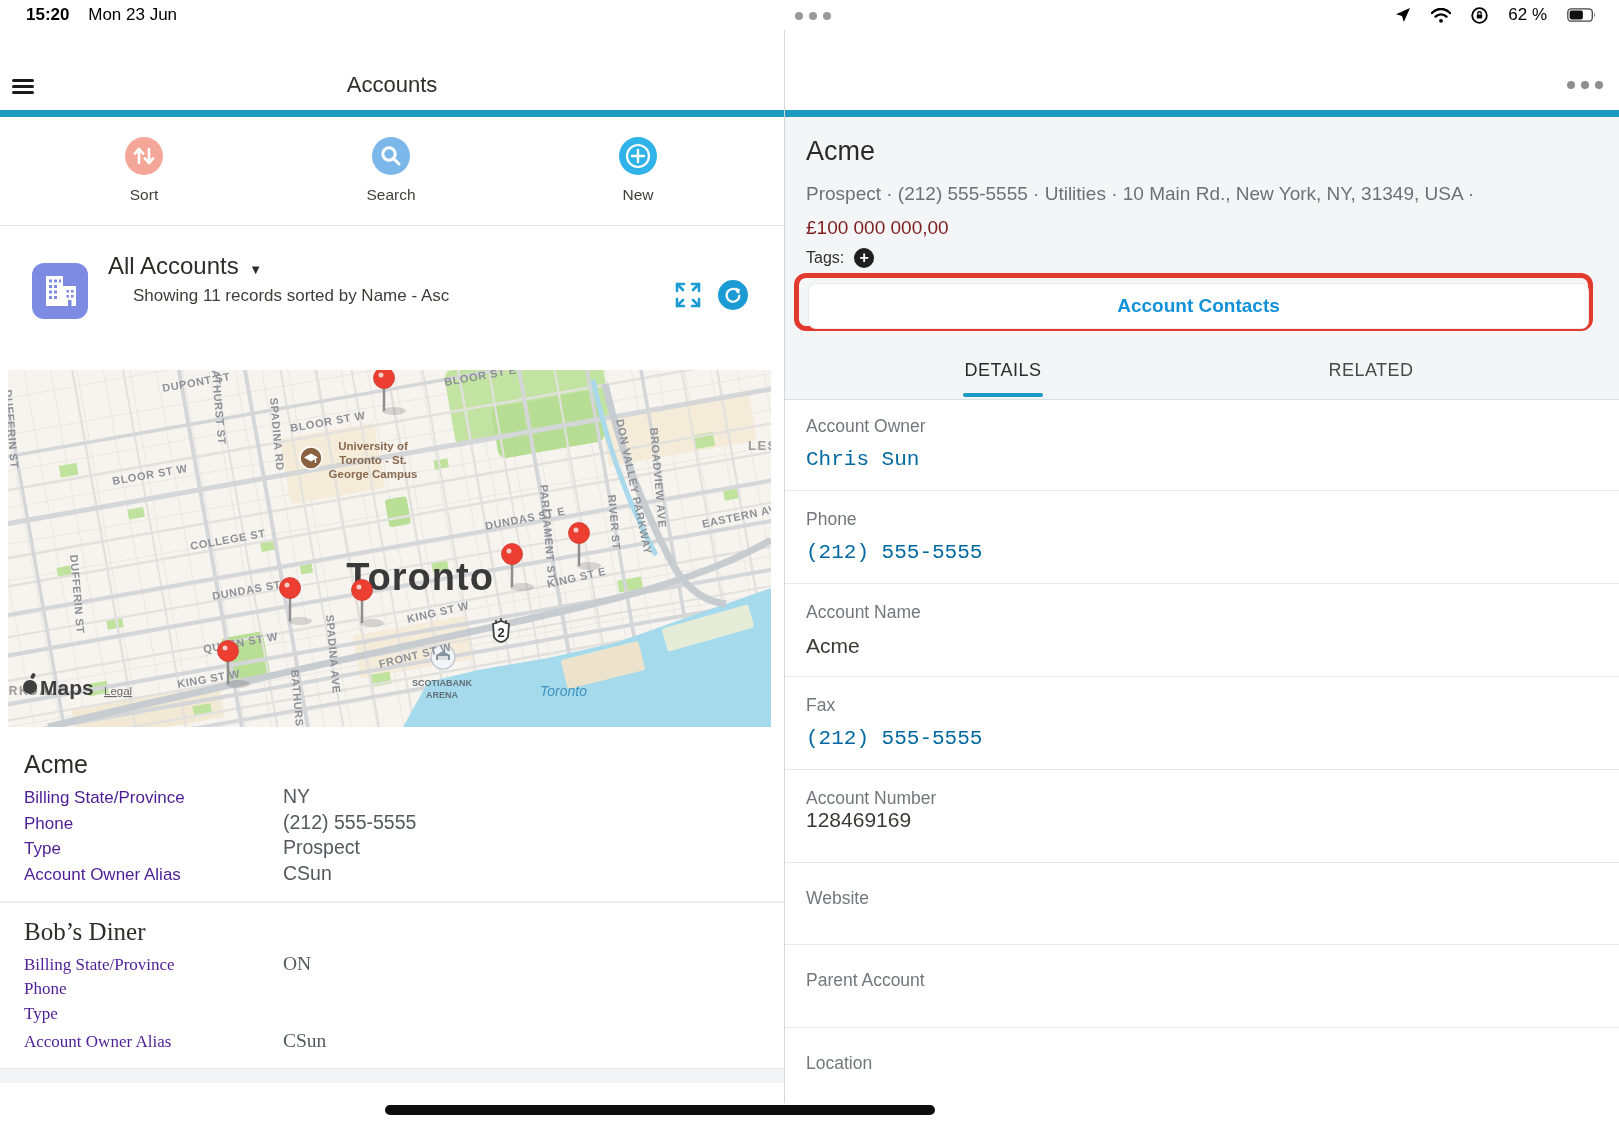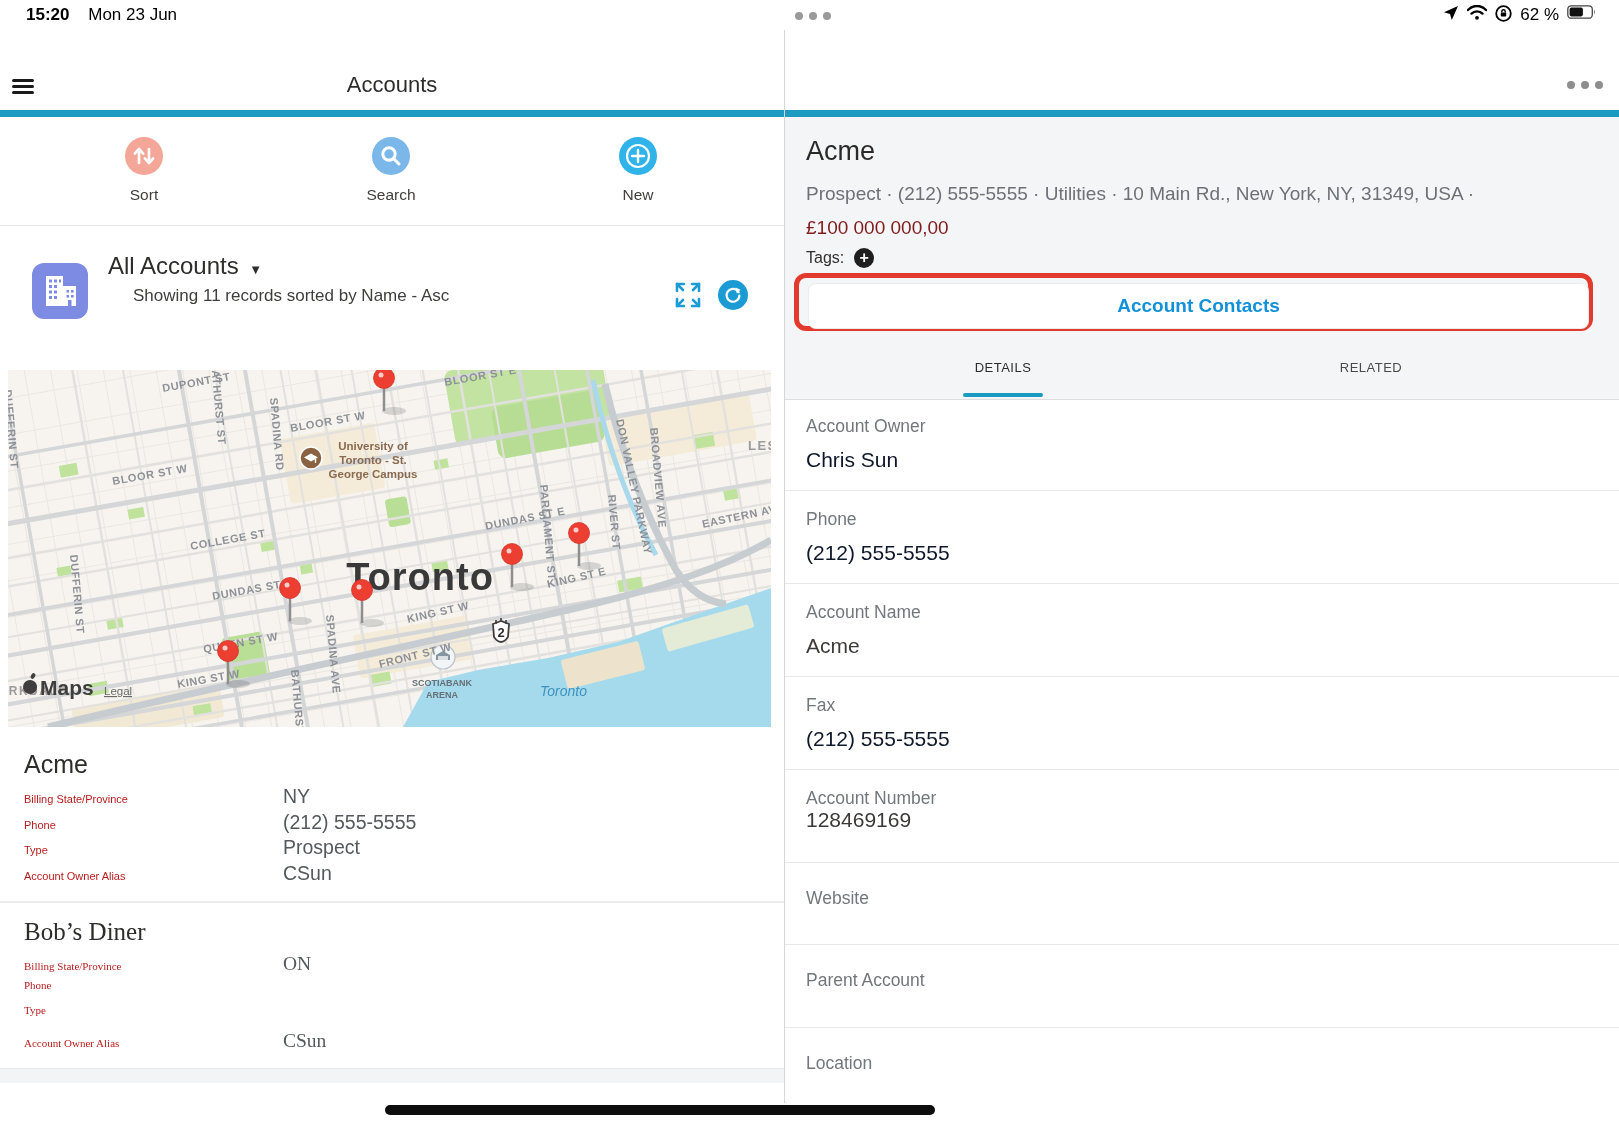--- a/index.html
+++ b/index.html
@@ -3,63 +3,63 @@
 <meta charset="utf-8">
 <style>
   html,body{margin:0;padding:0;background:#fff;}
   #app{position:relative;width:1619px;height:1125px;background:#fff;overflow:hidden;
        font-family:"Liberation Sans","DejaVu Sans",sans-serif;color:#2f2f2f;}
   .abs{position:absolute;}
   
   .sb-left{left:26px;top:5px;font-size:17px;color:#000000;}
   .sb-time{font-weight:700;}
   .sb-date{margin-left:14px;font-weight:400;}
-  .sb-right{right:22px;top:5px;display:flex;align-items:flex-start;gap:8px;}
+  .sb-right{right:22px;top:5px;display:flex;align-items:center;gap:20px;}
   .sb-pct{font-size:17px;color:#000;}
   .dots{display:flex;gap:6px;}
   .dots i{width:8px;height:8px;border-radius:50%;background:#9a9a9a;display:block;}
   
   .hamburger span{display:block;width:22px;height:3px;background:#1a1a1a;border-radius:2px;margin:3px 0;}
   .nav-title{left:0;top:72px;width:784px;text-align:center;font-size:22px;color:#2d2d2b;}
   .brandbar{left:0;top:110px;width:1619px;height:7px;background:#1d9ac0;}
   .pane-divider{left:784px;top:30px;width:1px;height:1073px;background:#d6d6d6;}
   
   .action{width:120px;text-align:center;}
   .action .lbl{margin-top:6px;font-size:15.5px;color:#403f3e;}
   .row-divider{left:0;width:784px;height:1px;background:#e8e8e8;}
   
   .lh-title{font-size:24px;color:#2d2d2b;}
   .lh-caret{font-size:13px;color:#2d2d2b;margin-left:6px;}
   .lh-sub{font-size:17px;color:#3e3e3c;margin-top:5px;}
   .refresh-btn{width:30px;height:30px;border-radius:50%;background:#1b9bd4;display:flex;align-items:center;justify-content:center;}
   
   .rec-title{font-size:25px;color:#2d2d2b;}
   .rec-row{display:flex;height:25.5px;align-items:baseline;}
-  .rec-label{width:259px;font-size:11px;color:#b91c1c;}
+  .rec-label{width:259px;font-size:17px;color:#4c1d95;}
   .rec-value{font-size:19.5px;color:#55595d;}
   .card2-divider{background:#ececec;height:2px;}
   .bottom-strip{left:0;top:1068px;width:784px;height:14px;background:#f3f4f6;border-top:1px solid #e7e7e7;}
   
   .rp-head{left:785px;top:117px;width:834px;height:283px;background:#f4f5f7;}
   .rp-title{font-size:27px;color:#2b2a28;}
   .rp-sub{font-size:19px;color:#6d7176;}
   .rp-amount{font-size:19px;color:#7f1d1d;}
   .rp-tags{font-size:16px;color:#32302e;display:flex;align-items:center;gap:10px;}
   .tag-add{width:20px;height:20px;border-radius:50%;background:#1f1f1f;color:#fff;display:flex;align-items:center;justify-content:center;font-size:16px;font-weight:700;line-height:1;}
   .hl-red{border:5px solid #e23a2c;border-radius:12px;}
   .ac-btn{background:#fff;border-radius:7px;display:flex;align-items:center;justify-content:center;
           font-size:19px;font-weight:700;color:#1391d8;box-shadow:0 0 0 1px #ececec;}
-  .tab{font-size:13px;letter-spacing:.5px;}
+  .tab{font-size:18px;letter-spacing:.5px;}
   .tab.active{color:#2d2d2b;}
   .tab.inactive{color:#4a4a48;}
   .tab-underline{background:#1b9bc1;height:4px;border-radius:2px;}
   .field-row{left:785px;width:834px;background:#fff;border-bottom:1px solid #e6e8ea;box-sizing:border-box;}
   .f-label{position:absolute;left:21px;font-size:17.5px;color:#73777c;}
   .f-value{position:absolute;left:21px;font-size:21px;}
-  .f-link{color:#0f172a;}
+  .f-link{color:#0369a1;font-family:Liberation Mono, monospace;}
   .f-text{color:#3b3a38;}
   .home-indicator{left:385px;top:1105px;width:550px;height:10px;border-radius:5px;background:#0d0d0d;}
   .map-svg{left:8px;top:370px;}
   svg text{font-family:"Liberation Sans","DejaVu Sans",sans-serif;}
 </style>
 </head>
 <body>
 
 <div id="app">
 

